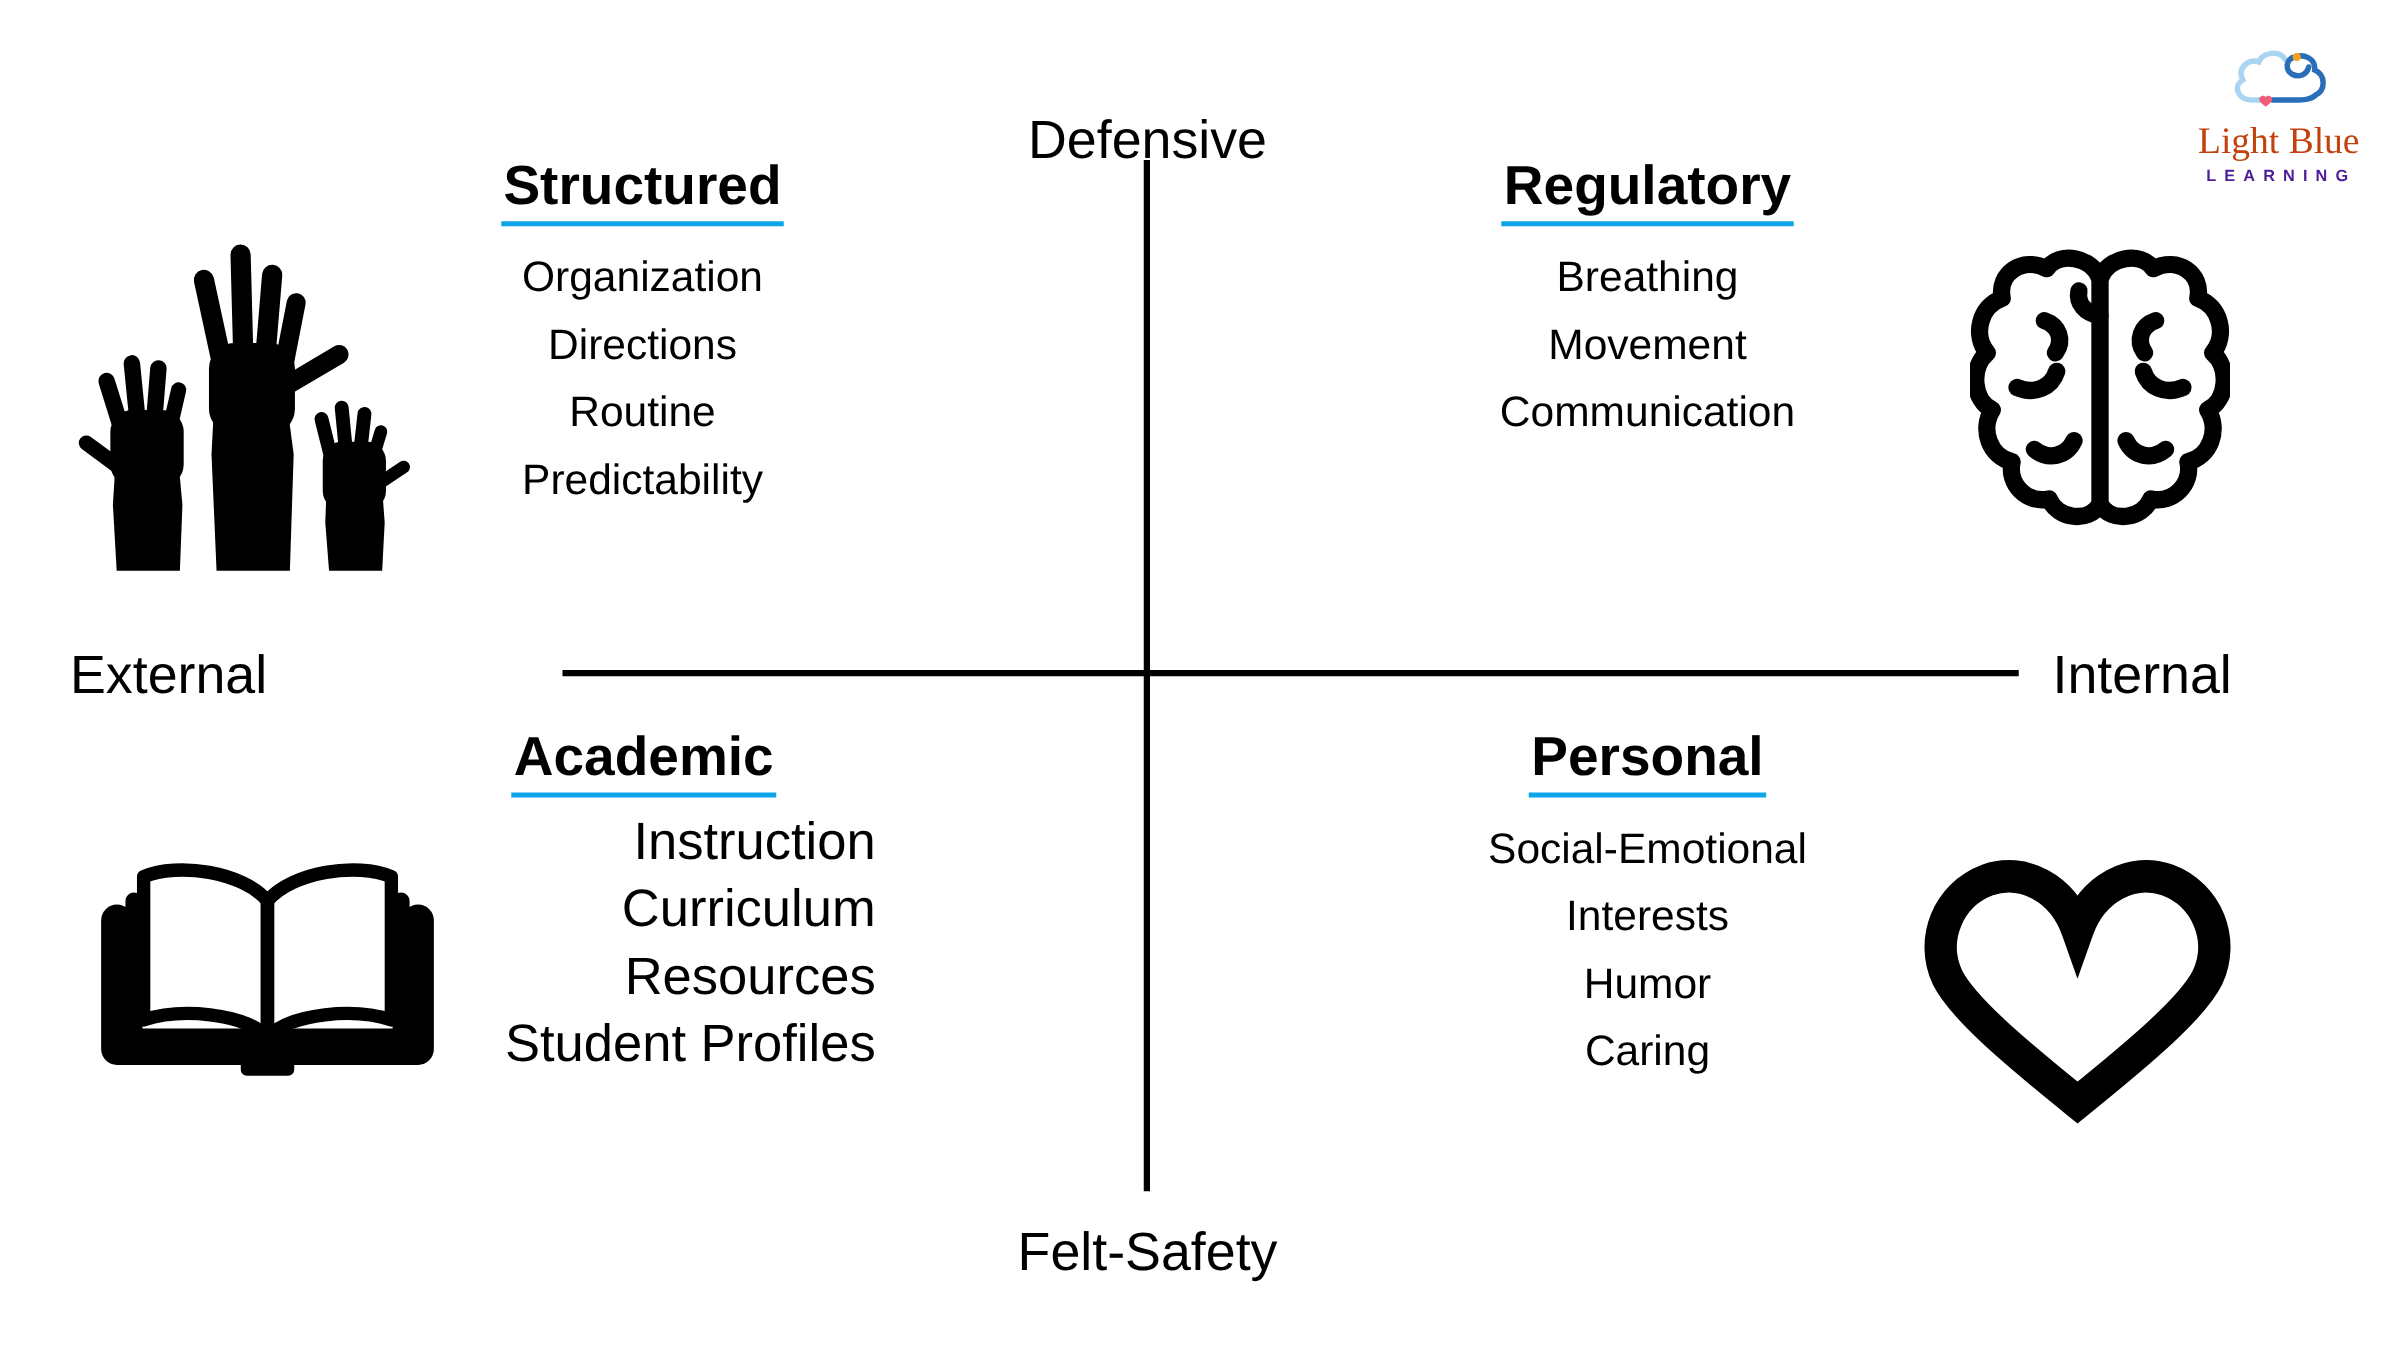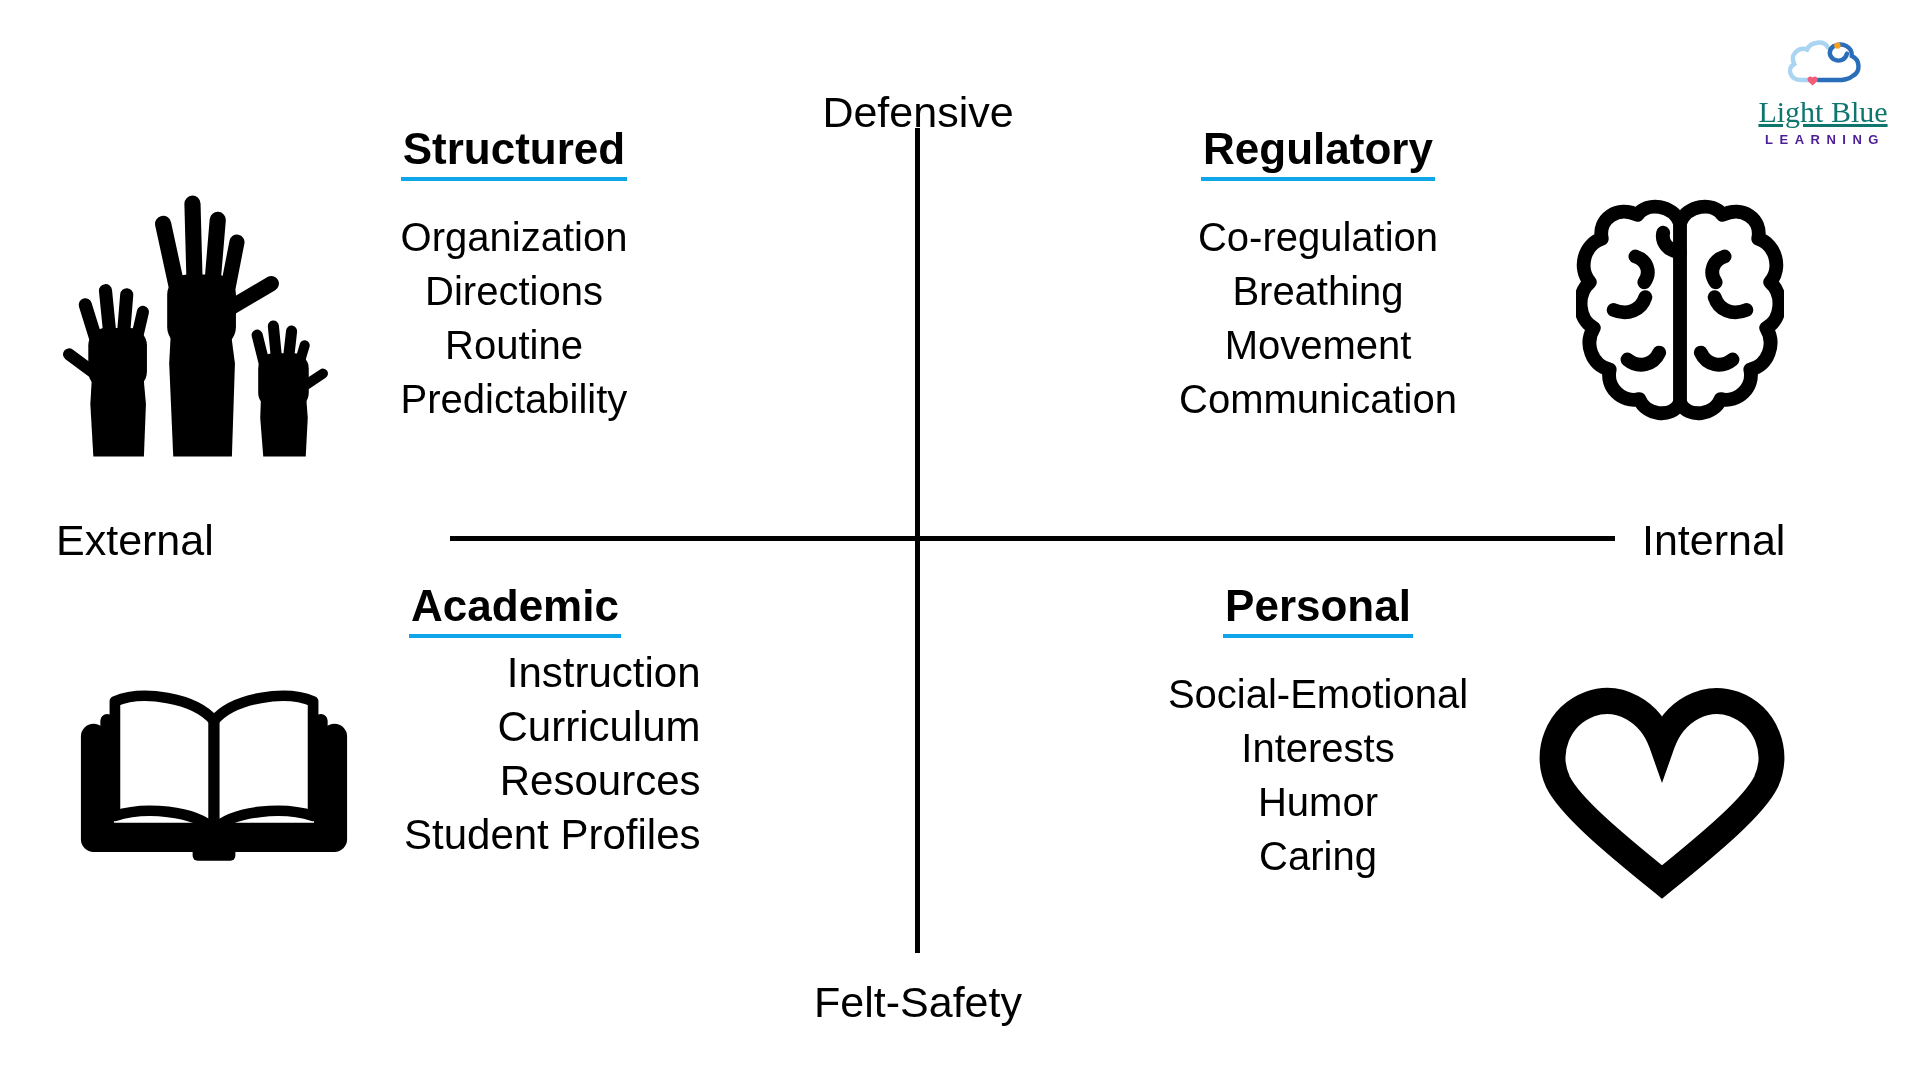--- a/index.html
+++ b/index.html
@@ -17,21 +17,21 @@
   #axis-right{left:1642px;top:516px;}
   .quad{position:absolute;width:600px;text-align:center;}
   #quad-tl{left:214px;top:124px;}
   #quad-tr{left:1018px;top:124px;}
   #quad-bl-head{left:215px;top:581px;}
   #quad-br{left:1018px;top:581px;}
   .quad-title{
     display:inline-block;font-size:44px;font-weight:700;line-height:50px;
     border-bottom:4px solid #0ea5e9;padding:0 2px 3px 2px;white-space:nowrap;
   }
-  .quad-list{font-size:40px;line-height:54px;margin-top:29px;white-space:nowrap;}
+  .quad-list{font-size:34px;line-height:54px;margin-top:14px;white-space:nowrap;}
   #quad-bl-items{position:absolute;left:404px;top:646px;text-align:right;font-size:42px;line-height:54px;white-space:nowrap;}
   .icon-box{position:absolute;}
   #hands-box{left:62px;top:182px;width:268px;height:276px;}
   #brain-box{left:1576px;top:190px;width:208px;height:240px;}
   #book-box{left:78px;top:664px;width:272px;height:200px;}
   #heart-box{left:1522px;top:660px;width:280px;height:250px;}
   .icon-box svg{width:100%;height:100%;display:block;}
   #logo{position:absolute;left:1752px;top:38px;width:142px;text-align:center;}
   #logo .cloud{width:80px;height:52px;display:inline-block;}
   #logo .logo-name{font-family:"Liberation Serif","DejaVu Serif",serif;font-size:30px;line-height:32px;margin-top:2px;white-space:nowrap;}
@@ -56,21 +56,20 @@
       <div>Organization</div>
       <div>Directions</div>
       <div>Routine</div>
       <div>Predictability</div>
     </div>
   </div>
 
   <div id="quad-tr" class="quad">
     <div class="quad-title">Regulatory</div>
     <div class="quad-list">
-      <div>Co-regulation</div>
       <div>Breathing</div>
       <div>Movement</div>
       <div>Communication</div>
     </div>
   </div>
 
   <div id="quad-bl-head" class="quad">
     <div class="quad-title">Academic</div>
   </div>
   <div id="quad-bl-items">
@@ -177,17 +176,17 @@
         <path d="M 38 51 L 23 51 C 9 51 4 37 14 31 C 8 19 20 9 30 13 C 34 3 51 1 56 10" stroke="#a9d5f2" stroke-width="5.5"></path>
 
         <path d="M 63 9 C 57 13 57 21 63 25 C 70 29 78 26 80 18" stroke="#2a6db8" stroke-width="5.5"></path>
         <path d="M 63 9 C 75 3 87 10 86 21 C 97 26 97 41 87 46 C 82 51 74 51 66 51 L 44 51" stroke="#2a6db8" stroke-width="5.5"></path>
 
         <circle cx="68" cy="8" r="4" fill="#f6a21d" stroke="none"></circle>
 
         <path d="M 37 48 c -2.2 -2.6 -6.5 -1 -6.5 2.2 c 0 2.6 3.2 4.8 6.5 7.6 c 3.3 -2.8 6.5 -5 6.5 -7.6 c 0 -3.2 -4.3 -4.8 -6.5 -2.2 Z" fill="#ef5d79" stroke="none"></path>
       </g>
     </svg>
-    <div class="logo-name" style="color:#0f766e;text-decoration:underline;">Light Blue</div>
+    <div class="logo-name" style="color:#c2410c;">Light Blue</div>
     <div class="logo-sub" style="color:#4c1d95;">LEARNING</div>
   </div>
 
 </div>
 
 </body></html>

